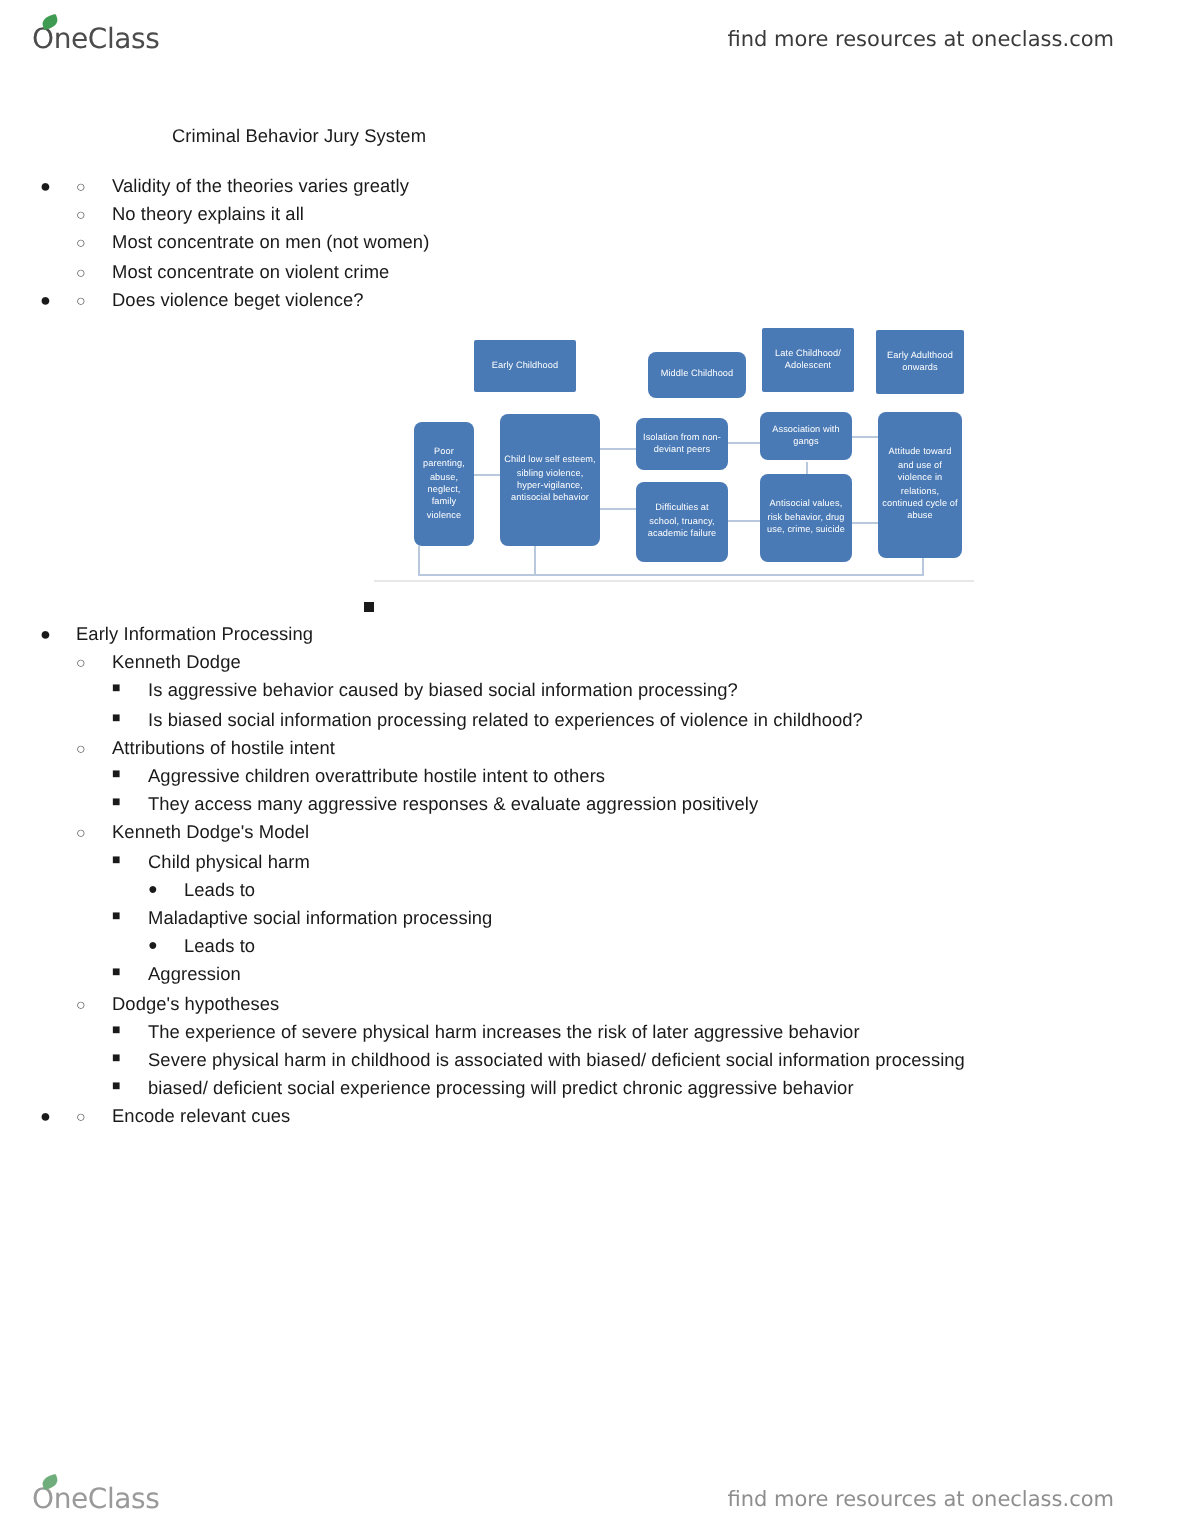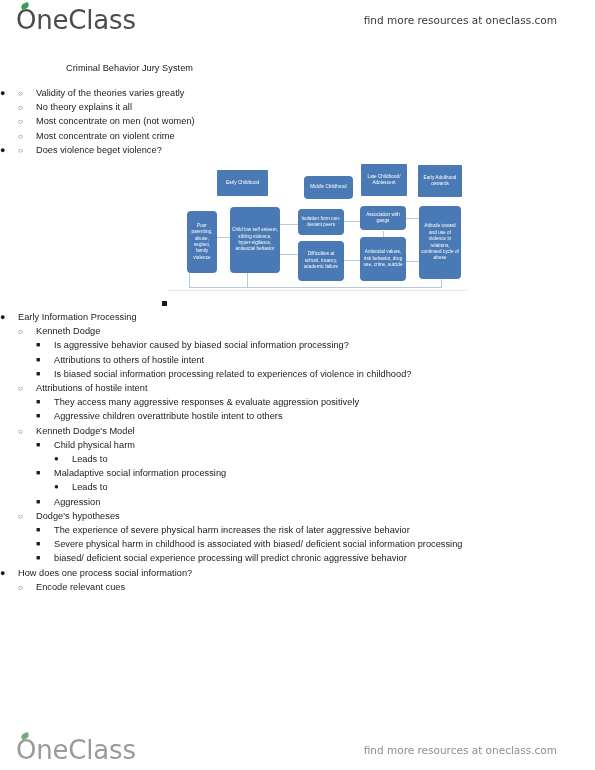--- a/index.html
+++ b/index.html
@@ -35,21 +35,21 @@
     display: flex;
     align-items: flex-start;
     line-height: 1;
   }
   .logo-mark {
     position: relative;
     display: inline-block;
   }
   .logo-text {
     font-family: "DejaVu Sans", sans-serif;
-    font-size: 26px;
+    font-size: 14px;
     letter-spacing: -0.2px;
     color: #4c4c4c;
     font-weight: 400;
   }
   .footer .logo-text { color: #9a9a9a; }
   .leaf {
     position: absolute;
     left: 5px;
     top: -4px;
     width: 8px;
@@ -68,20 +68,21 @@
     color: #3a3a3a;
   }
   .footer .brand-tagline { color: #8e8e8e; }
 
   
   .doc {
     position: absolute;
     top: 62px;
     left: 0;
     width: 595px;
+    padding-left: 20px;
   }
 
   .doc-title {
     margin-left: 66px;
     font-size: 9.2px;
     line-height: 13px;
     color: #1a1a1a;
     letter-spacing: 0.05px;
   }
 
@@ -278,40 +279,36 @@
         <li class="item">
           <span class="bullet">○</span>
           <span class="txt">Kenneth Dodge</span>
           <ul class="lvl l3">
             <li class="item">
               <span class="bullet">■</span>
               <span class="txt">Is aggressive behavior caused by biased social information processing?</span>
             </li>
             <li class="item">
               <span class="bullet">■</span>
-              <span class="txt">Attributions to others of hostile intent</span>
-            </li>
-            <li class="item">
-              <span class="bullet">■</span>
               <span class="txt">Is biased social information processing related to experiences of violence in childhood?</span>
             </li>
           </ul>
         </li>
 
         <li class="item">
           <span class="bullet">○</span>
           <span class="txt">Attributions of hostile intent</span>
           <ul class="lvl l3">
             <li class="item">
               <span class="bullet">■</span>
+              <span class="txt">Aggressive children overattribute hostile intent to others</span>
+            </li>
+            <li class="item">
+              <span class="bullet">■</span>
               <span class="txt">They access many aggressive responses &amp; evaluate aggression positively</span>
-            </li>
-            <li class="item">
-              <span class="bullet">■</span>
-              <span class="txt">Aggressive children overattribute hostile intent to others</span>
             </li>
           </ul>
         </li>
 
         <li class="item">
           <span class="bullet">○</span>
           <span class="txt">Kenneth Dodge's Model</span>
           <ul class="lvl l3">
             <li class="item">
               <span class="bullet">■</span>
@@ -356,21 +353,20 @@
               <span class="bullet">■</span>
               <span class="txt">biased/ deficient social experience processing will predict chronic aggressive behavior</span>
             </li>
           </ul>
         </li>
       </ul>
     </li>
 
     <li class="item">
       <span class="bullet">●</span>
-      <span class="txt">How does one process social information?</span>
       <ul class="lvl l2">
         <li class="item">
           <span class="bullet">○</span>
           <span class="txt">Encode relevant cues</span>
         </li>
       </ul>
     </li>
   </ul>
 </div>
 

